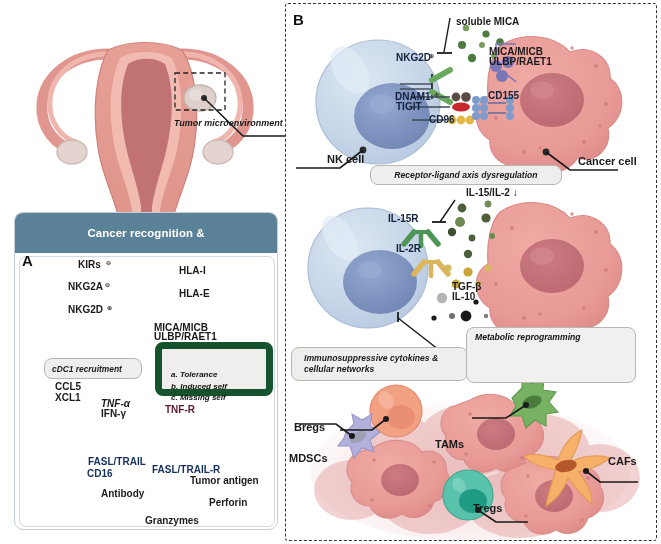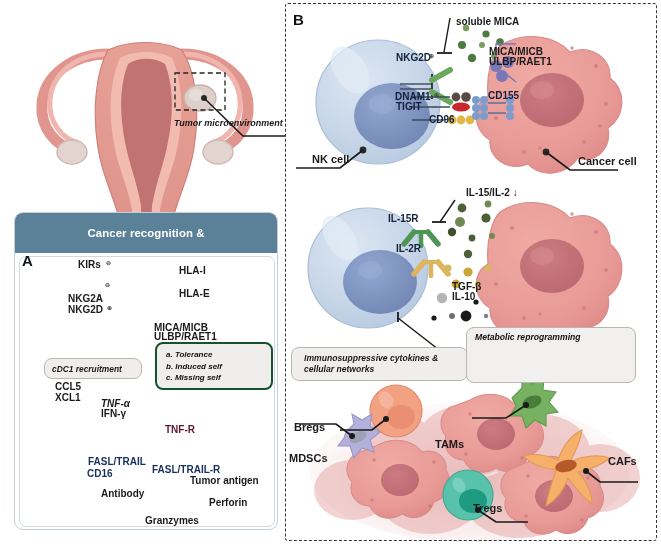--- a/index.html
+++ b/index.html
@@ -61,22 +61,22 @@
   }
   #metabolic-title{font-style:italic;font-weight:bold;font-size:8.6px;color:#111;margin-bottom:2px;}
   .met-grid{display:grid;grid-template-columns:76px 1fr;row-gap:1px;}
   .met-item{display:flex;align-items:center;font-size:7.6px;font-weight:bold;color:#111;}
   .ring{width:6px;height:6px;border-radius:50%;border:1.4px solid #d03a3a;margin-right:3.5px;box-sizing:border-box;}
   .ring.blue{border-color:#2b4fa0;}
 
   
   #selfbox{
     position:absolute;left:155px;top:342px;width:118px;height:48px;
-    background:#f0eeec;border:2px solid #14532d;border-radius:8px;box-sizing:border-box;
-    padding:5px 9px;font-style:italic;font-weight:bold;font-size:8px;color:#111;line-height:1.45;
+    background:#f0eeec;border:7px solid #14532d;border-radius:8px;box-sizing:border-box;
+    padding:20px 9px;font-style:italic;font-weight:bold;font-size:8px;color:#111;line-height:1.45;
   }
 </style>
 </head>
 <body>
 
 <div class="fig">
 
   <svg class="layer" viewBox="0 0 661 544">
     <defs>
       <radialGradient id="nkGrad" cx="38%" cy="32%" r="72%">
@@ -582,21 +582,21 @@
   <div id="panelB-frame"></div>
 
   <div class="lbl md ital" style="left:174px;top:118px;line-height:1.2;">
     <span>Tumor microenvironment</span>
   </div>
 
   <div class="panel-letter" style="left:22px;top:252px;">A</div>
   <div class="panel-letter" style="left:293px;top:11px;">B</div>
 
   <div class="lbl sm" style="left:78px;top:259px;">KIRs</div>
-  <div class="lbl sm" style="left:68px;top:293px;">NKG2A</div>
+  <div class="lbl sm" style="left:68px;top:281px;">NKG2A</div>
   <div class="lbl sm" style="left:68px;top:304px;">NKG2D</div>
 
   <div class="lbl xs" style="left:106px;top:260px;font-size:6px;color:#444;">⊖</div>
   <div class="lbl xs" style="left:105px;top:282px;font-size:6px;color:#444;">⊖</div>
   <div class="lbl xs" style="left:107px;top:305px;font-size:6px;color:#444;">⊕</div>
 
   <div class="lbl sm" style="left:179px;top:265px;">HLA-I</div>
   <div class="lbl sm" style="left:179px;top:288px;">HLA-E</div>
   <div class="lbl sm" style="left:154px;top:322px;">MICA/MICB</div>
   <div class="lbl sm" style="left:154px;top:331px;">ULBP/RAET1</div>
@@ -612,42 +612,45 @@
   </div>
 
   <div class="lbl sm" style="left:55px;top:381px;">CCL5</div>
   <div class="lbl sm" style="left:55px;top:392px;">XCL1</div>
 
   <div class="lbl sm" style="left:101px;top:398px;font-style:italic;">TNF-α</div>
   <div class="lbl sm" style="left:101px;top:408px;">IFN-γ</div>
 
   <div class="lbl sm" style="left:88px;top:440px;color:#16305e;margin-top:16px;">FASL/TRAIL</div>
   <div class="lbl sm" style="left:152px;top:464px;color:#16305e;">FASL/TRAIL-R</div>
-  <div class="lbl sm" style="left:165px;top:404px;color:#5e1730;margin-top:20px;">TNF-R</div>
+  <div class="lbl sm" style="left:165px;top:404px;color:#5e1730;">TNF-R</div>
   <div class="lbl sm" style="left:87px;top:468px;color:#16305e;">CD16</div>
   <div class="lbl sm" style="left:101px;top:488px;">Antibody</div>
   <div class="lbl sm" style="left:190px;top:475px;">Tumor antigen</div>
   <div class="lbl sm" style="left:209px;top:497px;">Perforin</div>
   <div class="lbl sm" style="left:145px;top:515px;">Granzymes</div>
 
   <div class="lbl sm" style="left:456px;top:16px;">soluble MICA</div>
   <div class="lbl sm" style="left:396px;top:52px;color:#13203a;">NKG2D</div>
   <div class="lbl xs" style="left:429px;top:53px;font-size:6px;color:#444;">⊕</div>
   <div class="lbl sm" style="left:489px;top:46px;">MICA/MICB</div>
   <div class="lbl sm" style="left:489px;top:56px;">ULBP/RAET1</div>
 
   <div class="lbl sm" style="left:395px;top:91px;color:#13203a;">DNAM1</div>
   <div class="lbl xs" style="left:434px;top:92px;font-size:6px;color:#444;">⊕</div>
   <div class="lbl sm" style="left:396px;top:101px;color:#13203a;">TIGIT</div>
   <div class="lbl sm" style="left:396px;top:114px;color:#13203a;margin-left:33px;">CD96</div>
   <div class="lbl sm" style="left:488px;top:90px;color:#13203a;">CD155</div>
 
-  <div class="lbl lg" style="left:293px;top:153px;padding-left:19px;">NK cell</div>
+  <div class="lbl lg" style="left:308px;top:153px;padding-left:19px;">NK cell</div>
   <div class="lbl lg" style="left:578px;top:155px;">Cancer cell</div>
 
+  <div class="callout" style="left:370px;top:165px;width:192px;height:20px;font-size:8.6px;justify-content:center;">
+    <span>Receptor-ligand axis dysregulation</span>
+  </div>
 
   <div class="lbl sm" style="left:466px;top:187px;">IL-15/IL-2 ↓</div>
   <div class="lbl sm" style="left:388px;top:213px;color:#13203a;">IL-15R</div>
   <div class="lbl sm" style="left:396px;top:243px;color:#13203a;">IL-2R</div>
   <div class="lbl sm" style="left:452px;top:281px;">TGF-β</div>
   <div class="lbl sm" style="left:452px;top:291px;">IL-10</div>
 
   <div class="callout multiline" style="left:291px;top:347px;width:177px;height:34px;font-size:8.6px;">
     <div>Immunosuppressive cytokines &amp;</div>
     <div>cellular networks</div>

